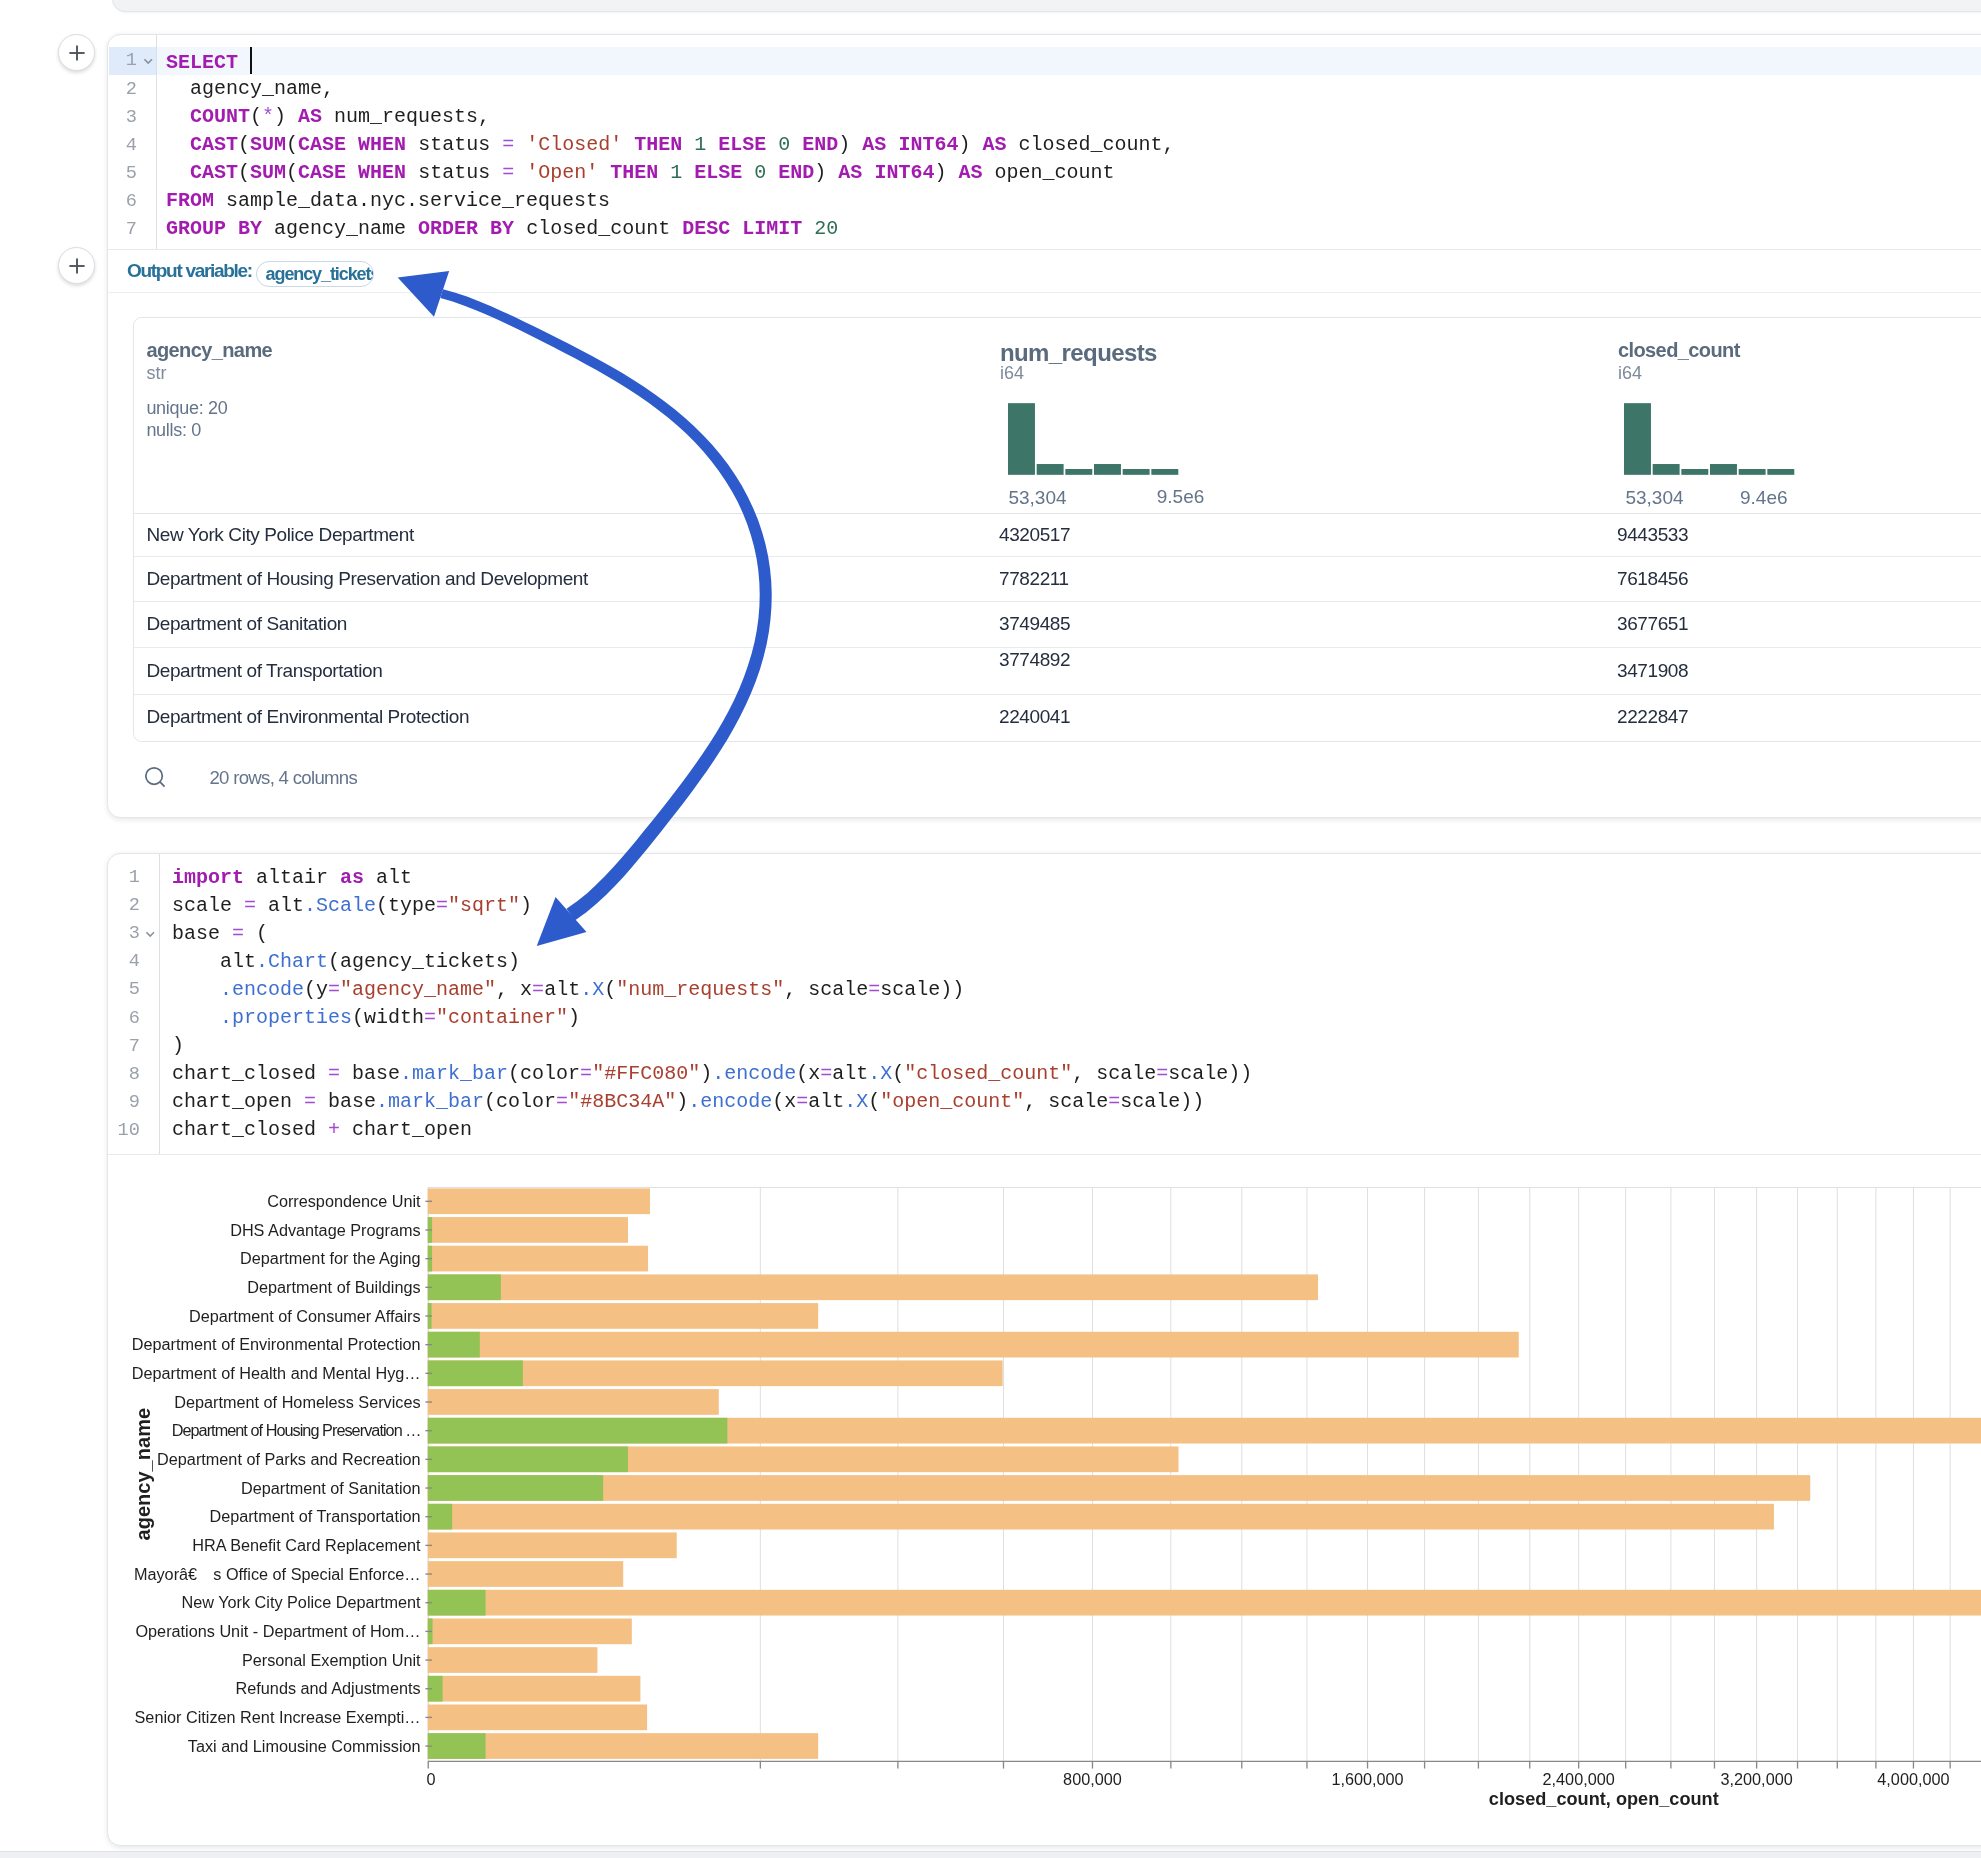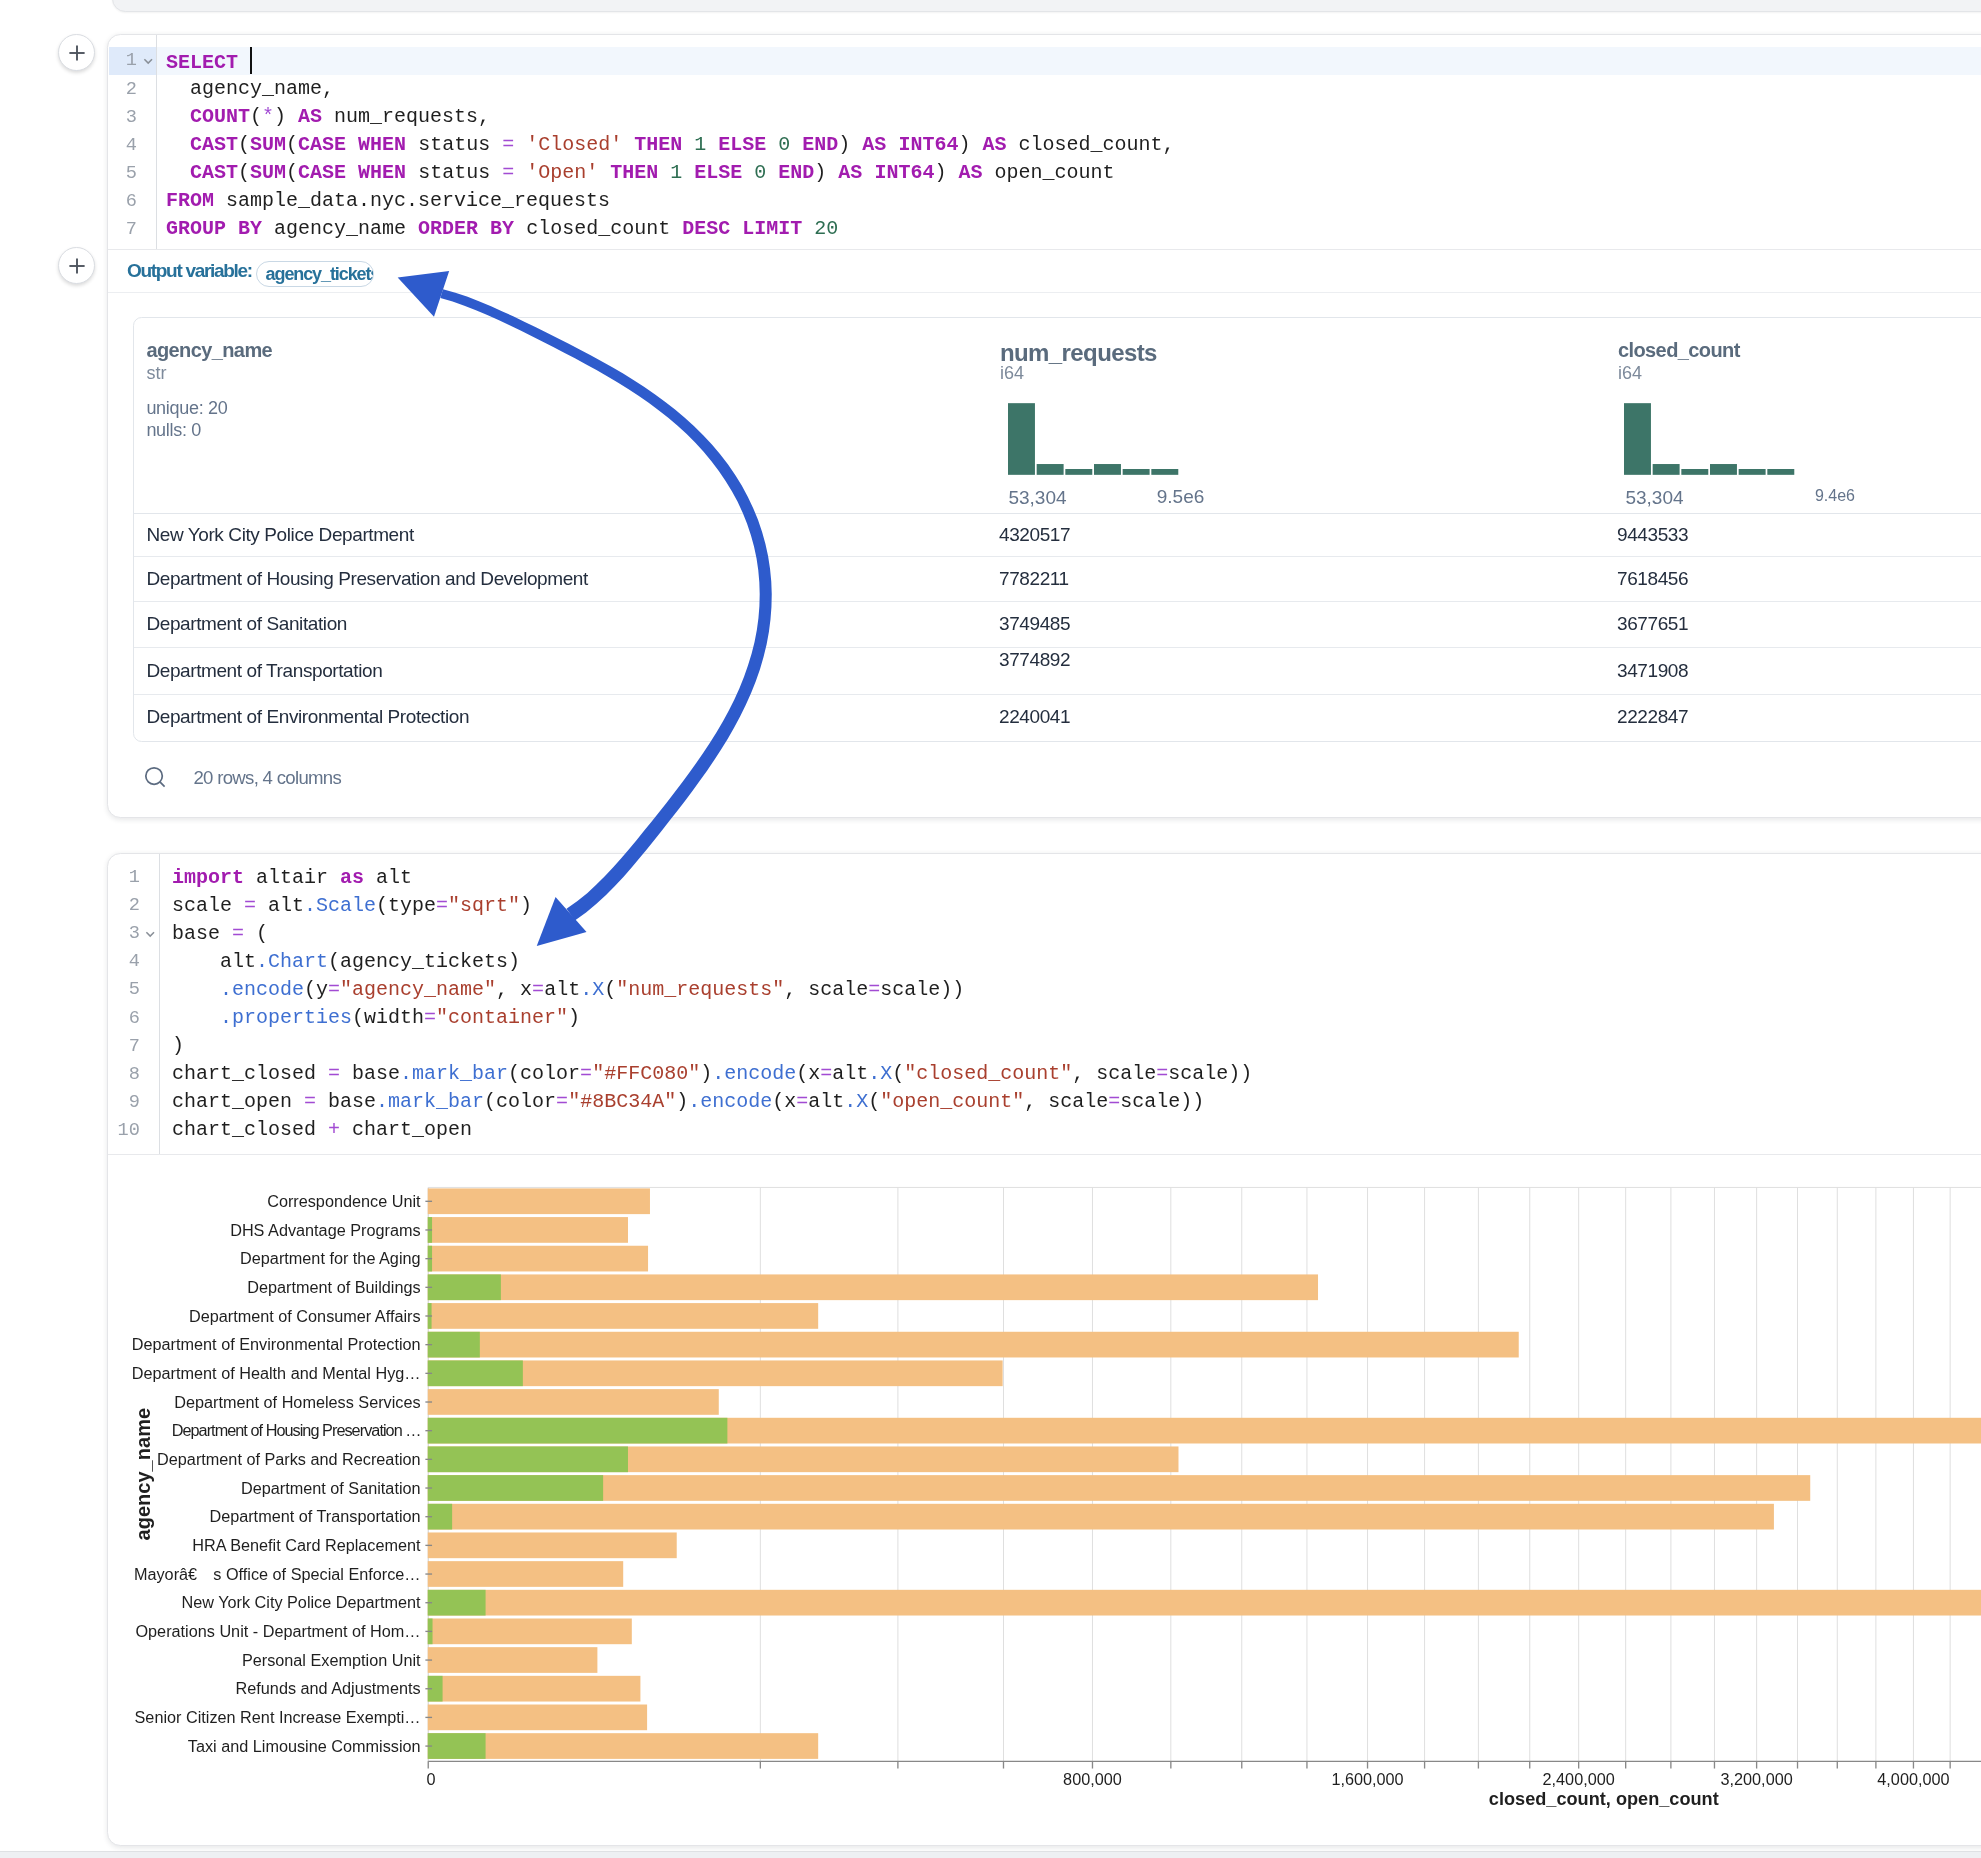--- a/index.html
+++ b/index.html
@@ -91,21 +91,21 @@
         <div style="position:absolute;left:1484px;top:45px;font-size:18px;color:#7d8a9b;">i64</div>
         <svg style="position:absolute;left:1490px;top:85px;" width="172" height="72" viewBox="0 0 180 75">
           <rect x="0" y="0" width="28.2" height="75" fill="#3d7568"></rect>
           <rect x="30" y="63.7" width="28.2" height="11.3" fill="#3d7568"></rect>
           <rect x="60" y="68.9" width="28.2" height="6.1" fill="#3d7568"></rect>
           <rect x="90" y="63.7" width="28.2" height="11.3" fill="#3d7568"></rect>
           <rect x="120" y="68.9" width="28.2" height="6.1" fill="#3d7568"></rect>
           <rect x="150" y="68.9" width="28.2" height="6.1" fill="#3d7568"></rect>
         </svg>
         <div style="position:absolute;left:1463px;top:169px;width:115px;text-align:center;font-size:19px;color:#64748b;">53,304</div>
-        <div style="position:absolute;left:1606px;top:169px;width:115px;text-align:right;font-size:16px;color:#64748b;">9.4e6</div>
+        <div style="position:absolute;left:1606px;top:169px;width:115px;text-align:left;font-size:19px;color:#64748b;">9.4e6</div>
       </div>
 
       <div style="position:absolute;left:0;right:0;top:195px;height:43px;font-size:19px;letter-spacing:-0.4px;color:#242e3e;">
         <span style="position:absolute;left:12.4px;top:10.5px;">New York City Police Department</span>
         <span style="position:absolute;left:865px;top:10.5px;">4320517</span>
         <span style="position:absolute;left:1483px;top:10.5px;">9443533</span>
       </div>
       <div style="position:absolute;left:0;right:0;top:238px;height:44px;border-top:1px solid #e7eaee;font-size:19px;letter-spacing:-0.4px;color:#242e3e;">
         <span style="position:absolute;left:12.4px;top:10.5px;">Department of Housing Preservation and Development</span>
         <span style="position:absolute;left:865px;top:10.5px;">7782211</span>
@@ -126,21 +126,21 @@
         <span style="position:absolute;left:865px;top:10.5px;">2240041</span>
         <span style="position:absolute;left:1483px;top:10.5px;">2222847</span>
       </div>
     </div>
 
     <div style="position:absolute;left:36px;top:731px;height:25px;color:#64748b;font-size:18.6px;letter-spacing:-0.7px;">
       <svg width="23" height="23" viewBox="0 0 24 24" style="vertical-align:-4.8px;">
           <circle cx="10.5" cy="10.5" r="8.6" stroke="#5c6b80" stroke-width="1.8" fill="none"></circle>
           <line x1="16.6" y1="16.6" x2="21.5" y2="21.5" stroke="#5c6b80" stroke-width="1.8"></line>
         </svg>
-      <span style="margin-left:22px;">20 rows, 4 columns</span>
+      <span style="margin-left:38px;">20 rows, 4 columns</span>
     </div>
   </div>
 
   <div class="plusbtn" style="top:34px;"><svg width="20" height="20" viewBox="0 0 21 21" style="margin-top:7.6px;">
         <line x1="10.5" y1="2.5" x2="10.5" y2="18.5" stroke="#4e555e" stroke-width="2"></line>
         <line x1="2.5" y1="10.5" x2="18.5" y2="10.5" stroke="#4e555e" stroke-width="2"></line>
       </svg></div>
   <div class="plusbtn" style="top:247px;"><svg width="20" height="20" viewBox="0 0 21 21" style="margin-top:7.6px;">
         <line x1="10.5" y1="2.5" x2="10.5" y2="18.5" stroke="#4e555e" stroke-width="2"></line>
         <line x1="2.5" y1="10.5" x2="18.5" y2="10.5" stroke="#4e555e" stroke-width="2"></line>

